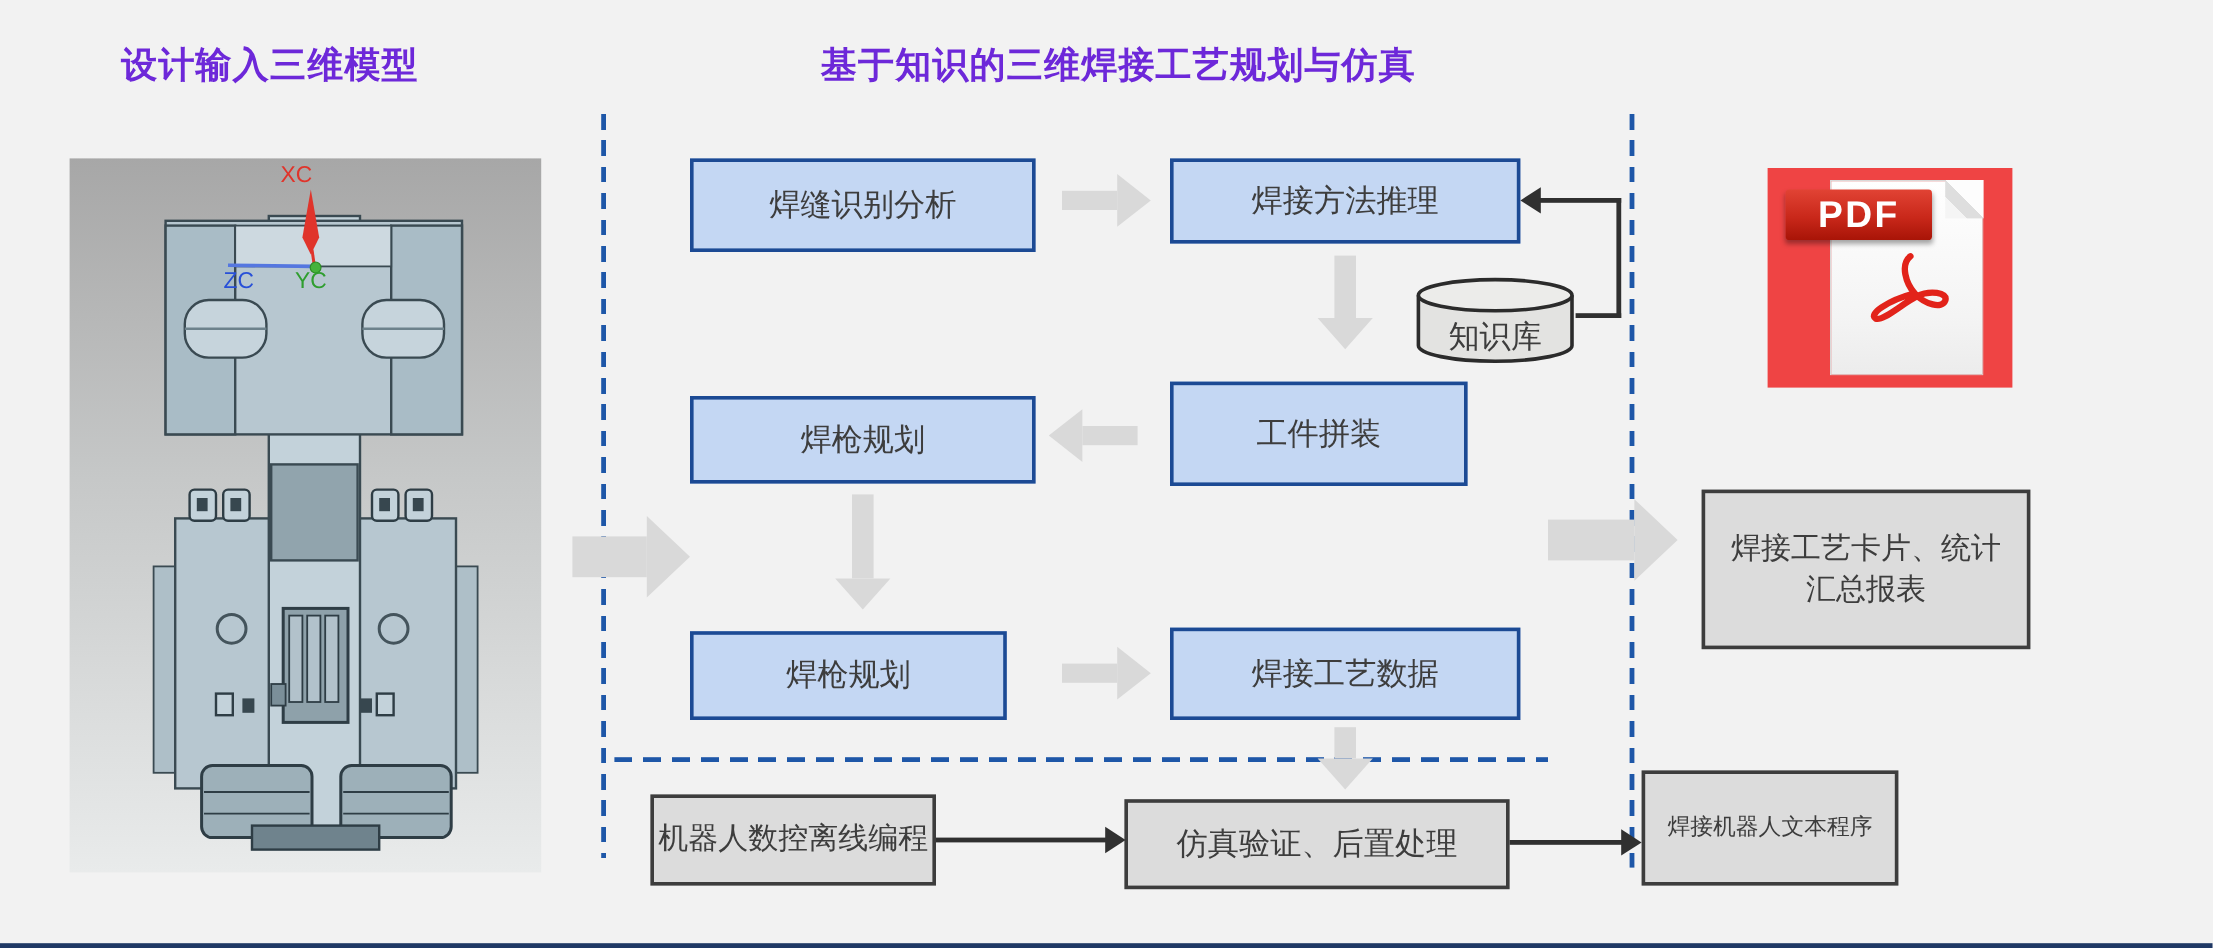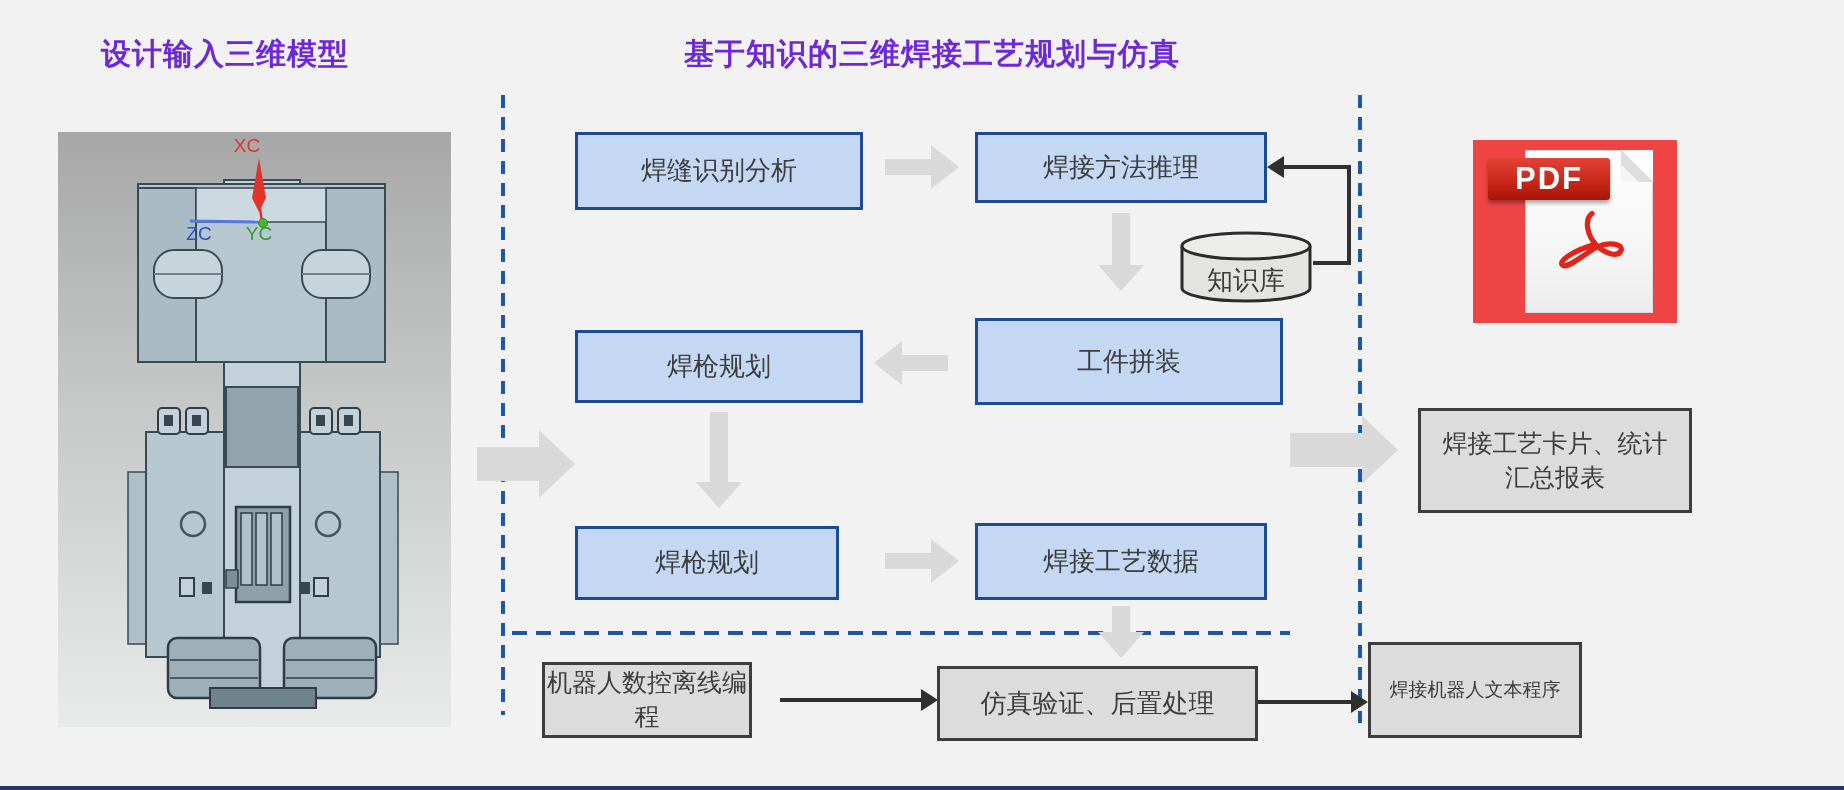--- a/index.html
+++ b/index.html
@@ -153,21 +153,21 @@
       <div class="hd"></div>
   </div>
   <div class="barrow big right" style="left:1290px;top:416px;height:68px;">
     <div class="sh" style="width:72px;height:34px;"></div>
       <div class="hd"></div>
   </div>
 
   <div class="fbox blue" style="left:575px;top:132px;width:288px;height:78px;">焊缝识别分析</div>
   <div class="fbox blue" style="left:975px;top:132px;width:292px;height:71px;">焊接方法推理</div>
   <div class="fbox blue" style="left:575px;top:330px;width:288px;height:73px;">焊枪规划</div>
-  <div class="fbox blue" style="left:975px;top:318px;width:308px;height:87px;">工件拼装</div>
+  <div class="fbox blue" style="left:975px;top:318px;width:248px;height:87px;">工件拼装</div>
   <div class="fbox blue" style="left:575px;top:526px;width:264px;height:74px;">焊枪规划</div>
   <div class="fbox blue" style="left:975px;top:523px;width:292px;height:77px;">焊接工艺数据</div>
 
   <div class="barrow right" style="left:885px;top:145px;height:44px;">
     <div class="sh" style="width:46px;height:16px;"></div>
       <div class="hd"></div>
   </div>
   <div class="barrow left" style="left:871px;top:341px;height:44px;">
     <div class="hd"></div>
       <div class="sh" style="width:46px;height:16px;"></div>
@@ -196,34 +196,34 @@
     </svg>
     <div class="cyl-label">知识库</div>
   </div>
   <div>
     <div class="blk" style="left:1313px;top:261px;width:38px;height:4px;"></div>
     <div class="blk" style="left:1347px;top:165px;width:4px;height:100px;"></div>
     <div class="blk" style="left:1282px;top:165px;width:69px;height:4px;"></div>
     <div class="blk-head-left" style="left:1267px;top:156px;"></div>
   </div>
 
-  <div class="fbox grey" style="left:542px;top:662px;width:210px;height:76px;font-size:25px;">机器人数控离线编程</div>
+  <div class="fbox grey" style="left:542px;top:662px;width:238px;height:76px;font-size:25px;">机器人数控离线编程</div>
   <div class="fbox grey" style="left:937px;top:666px;width:321px;height:75px;">仿真验证、后置处理</div>
   <div class="fbox grey" style="left:1368px;top:642px;width:214px;height:96px;font-size:19px;">焊接机器人文本程序</div>
 
   <div>
     <div class="blk" style="left:780px;top:698px;width:144px;height:4px;"></div>
     <div class="blk-head-right" style="left:921px;top:689px;"></div>
   </div>
   <div>
     <div class="blk" style="left:1258px;top:700px;width:95px;height:4px;"></div>
     <div class="blk-head-right" style="left:1351px;top:691px;"></div>
   </div>
 
-  <div class="fbox grey" style="left:1418px;top:408px;width:274px;height:105px;font-size:25px;padding:0 10px;">焊接工艺卡片、统计汇总报表</div>
+  <div class="fbox grey" style="left:1418px;top:408px;width:274px;height:133px;font-size:25px;padding:0 10px;">焊接工艺卡片、统计汇总报表</div>
 
   <div class="pdf-card">
     <div class="pdf-page">
       <svg class="acro" width="88" height="96" viewBox="0 0 100 100">
         <path d="M50,12 C40,20 46,38 54,47 C64,58 80,62 83,54 C86,46 68,44 56,50 C42,57 24,74 17,71 C10,67 28,54 54,47" fill="none" stroke="#e2231a" stroke-width="6" stroke-linecap="round"></path>
       </svg>
     </div>
     <div class="pdf-fold" style="position:absolute;left:148px;top:10px;"></div>
     <div class="pdf-banner">PDF</div>
   </div>

